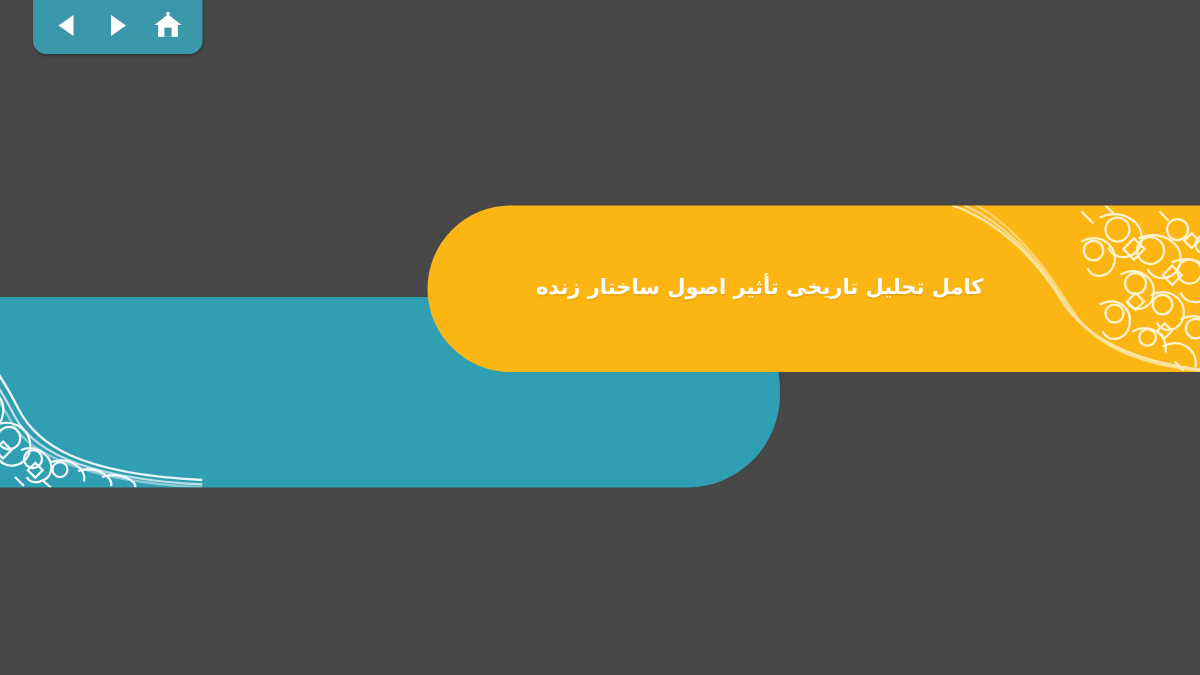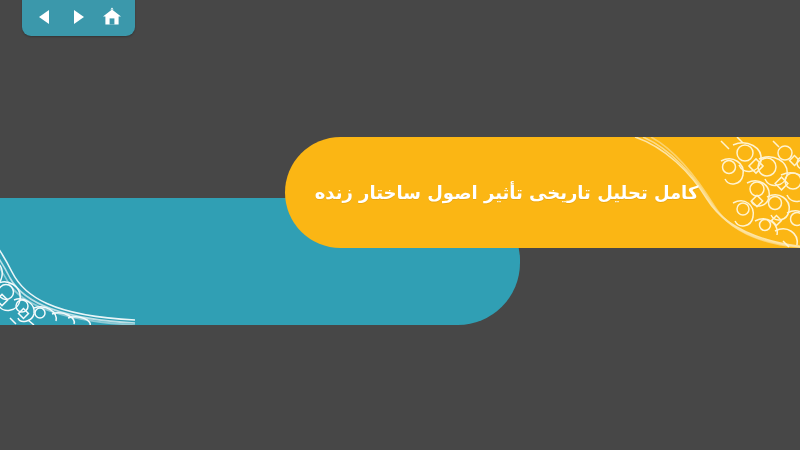--- a/index.html
+++ b/index.html
@@ -60,21 +60,21 @@
     position:relative;z-index:2;
     width:100%;
     padding:0 115px 0 28px;
     box-sizing:border-box;
     text-align:center;
     direction:rtl;
   }
   .title-line{
     color:#ffffff;
     font-family:"DejaVu Sans", sans-serif;
-    font-size:18px;
+    font-size:14px;
     font-weight:bold;
     line-height:1.42;
     letter-spacing:.2px;
     white-space:nowrap;
     text-shadow:0 1px 0 rgba(180,120,0,.22);
   }
 </style>
 </head>
 <body>
 

